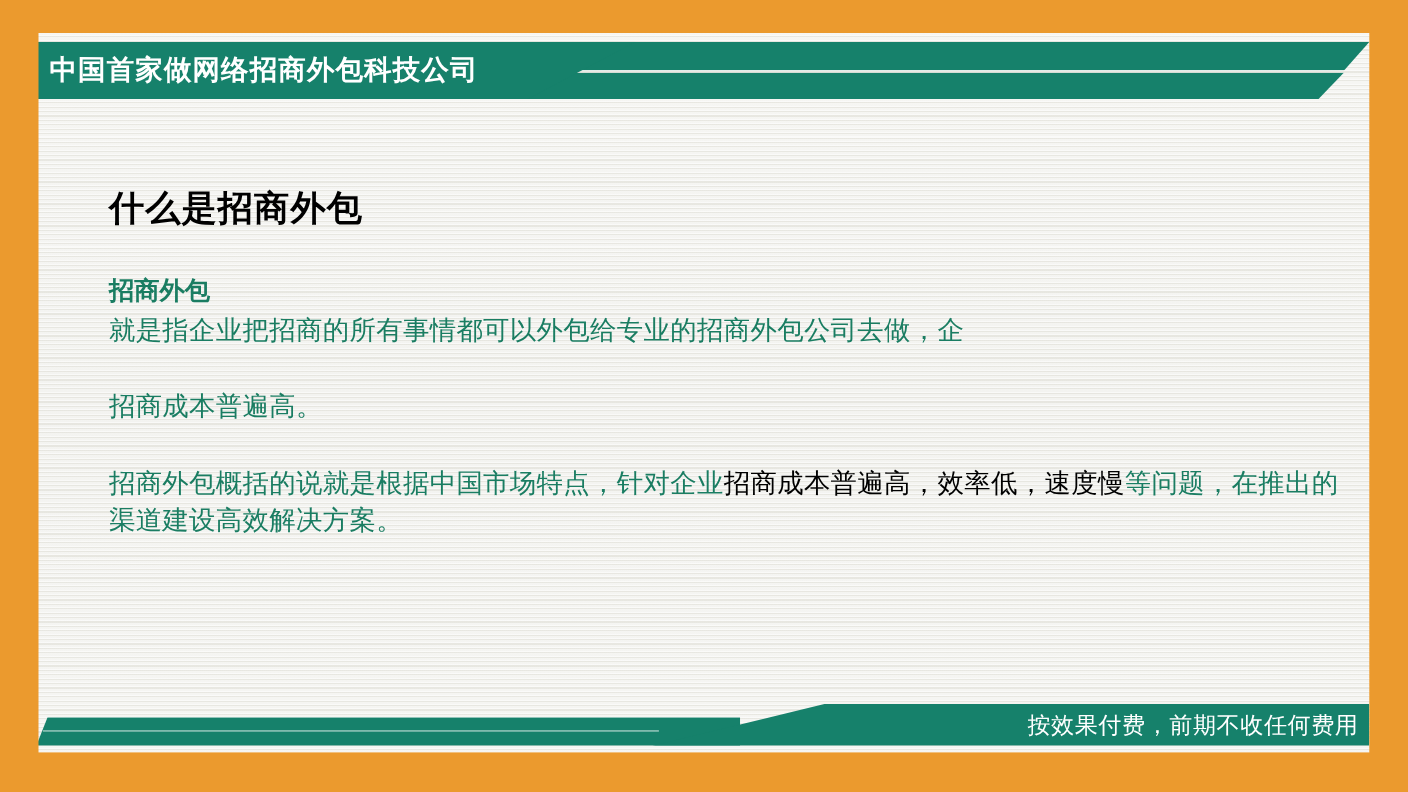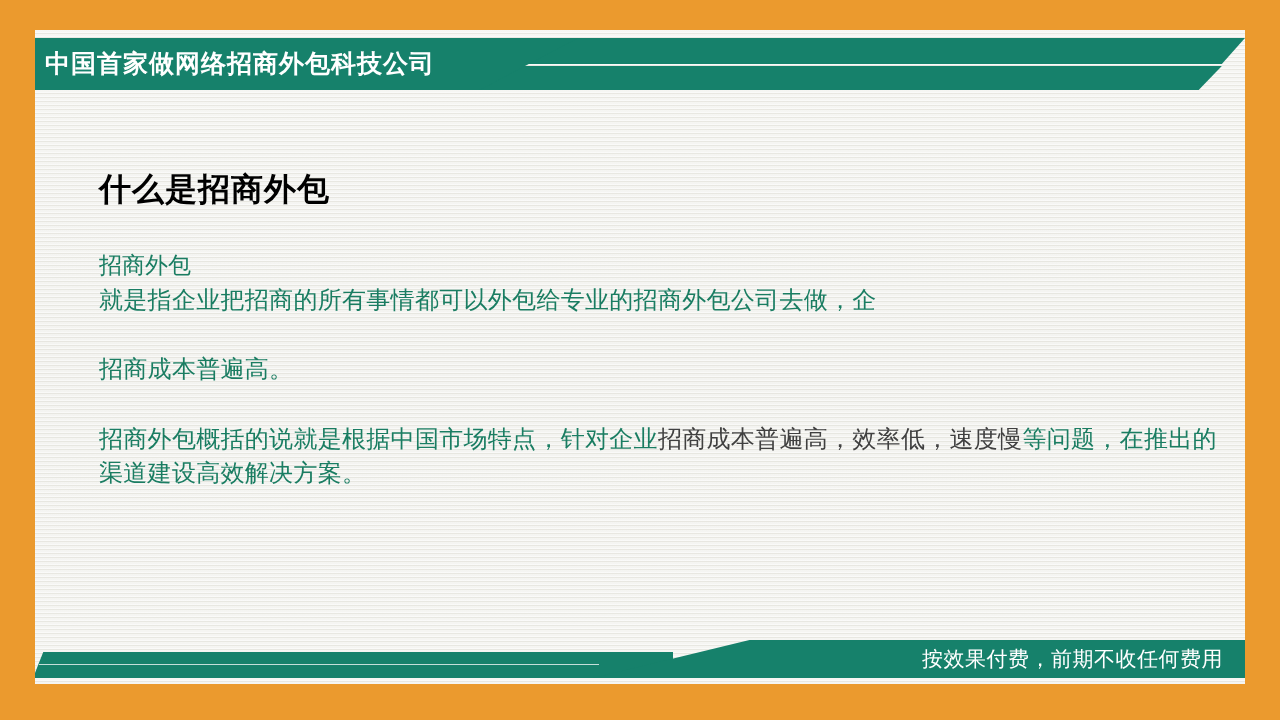--- a/index.html
+++ b/index.html
@@ -110,36 +110,36 @@
     color: #000000;
     font-size: 32px;
     font-weight: bold;
     letter-spacing: 1px;
     margin: 0 0 42px 0;
     line-height: 1.2;
   }
   .lead {
     color: #1a7d62;
     font-size: 23px;
-    font-weight: normal;
+    font-weight: bold;
     line-height: 1.35;
     margin: 0 0 2px 0;
   }
   .para {
     color: #1a7d62;
     font-size: 24px;
     line-height: 1.42;
     margin: 0;
     letter-spacing: 0.3px;
   }
   .para.second {
     margin-top: 36px;
   }
   .dark {
-    color: #404040;
+    color: #000000;
   }
 
   
   .footer-band {
     position: absolute;
     left: 33px;
     top: 640px;
     width: 1212px;
     height: 44px;
   }
@@ -170,21 +170,21 @@
     background: rgba(255,255,255,0.75);
   }
   .footer-text {
     position: absolute;
     left: 33px;
     top: 640px;
     width: 1212px;
     height: 38px;
     line-height: 38px;
     text-align: right;
-    padding-right: 22px;
+    padding-right: 10px;
     box-sizing: border-box;
     color: #ffffff;
     font-size: 21px;
     letter-spacing: 0.5px;
     white-space: nowrap;
     z-index: 5;
   }
 
   
   .frame-left, .frame-right {

